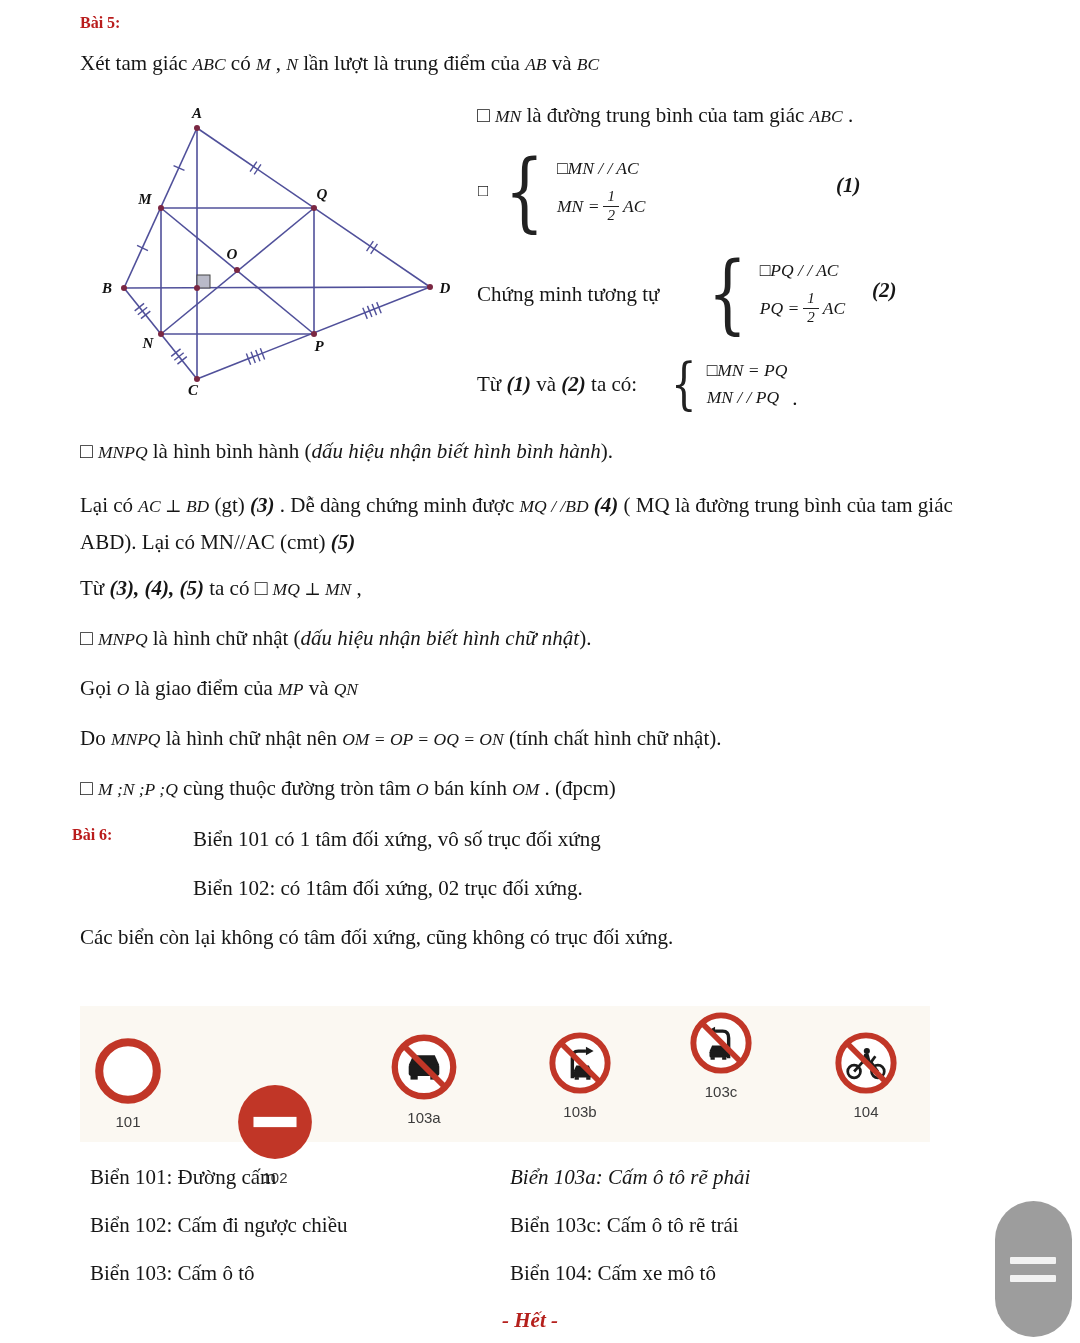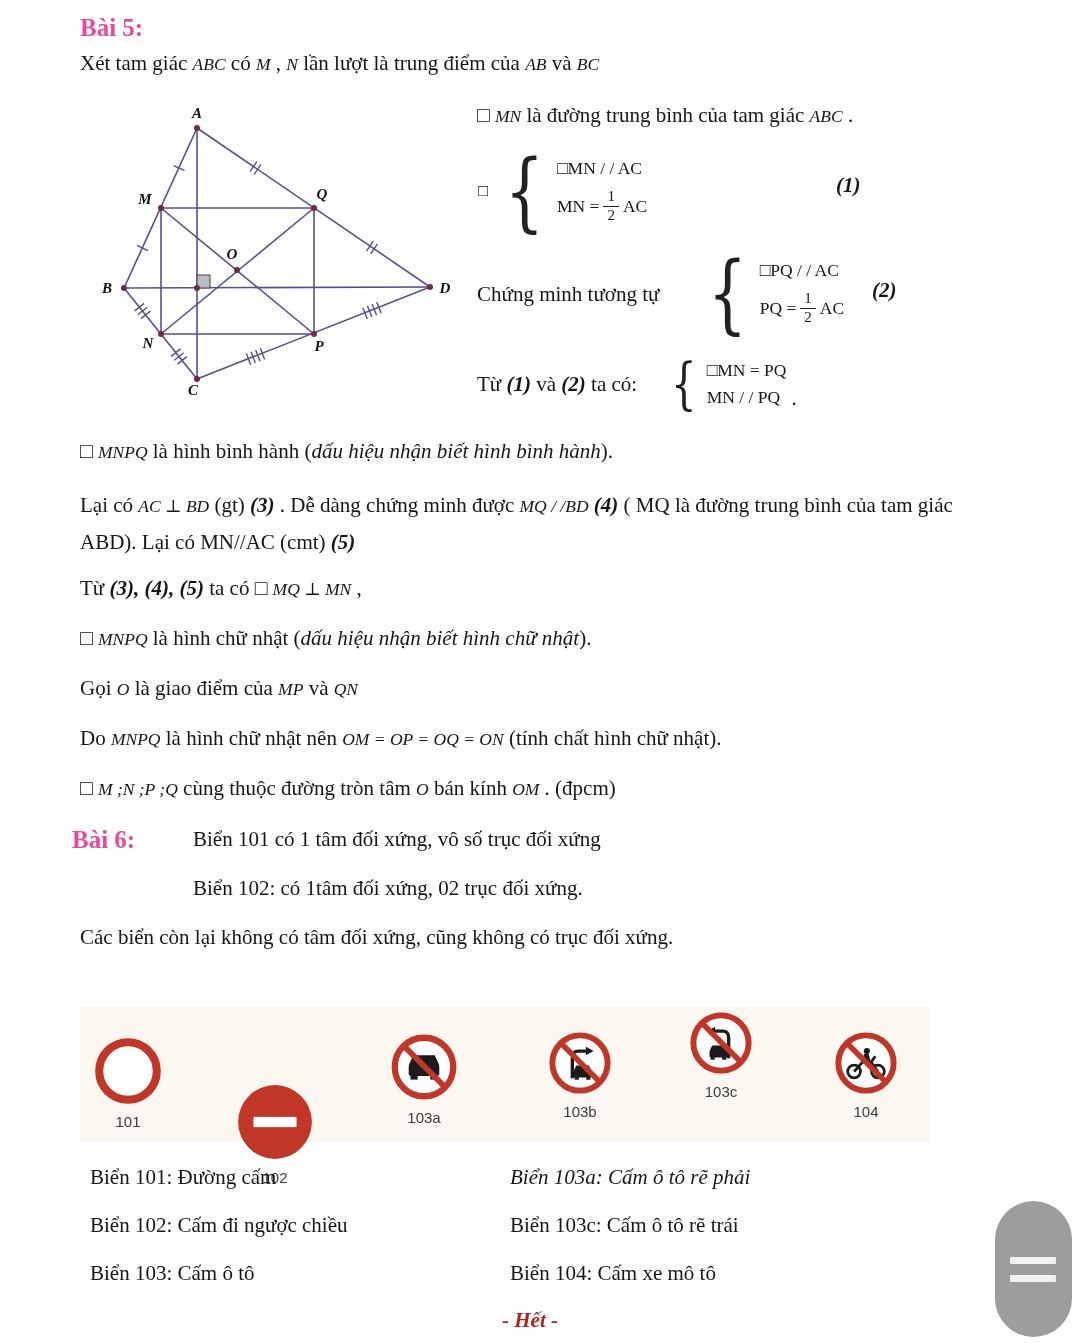--- a/index.html
+++ b/index.html
@@ -1,30 +1,30 @@
 <!DOCTYPE html>
 <html><head>
 <meta charset="utf-8">
 <style>
   html,body{margin:0;padding:0;background:#fff;}
   .page{position:relative;width:1080px;height:1343px;background:#ffffff;overflow:hidden;
         font-family:"Liberation Serif","DejaVu Serif",serif;color:#161616;}
   .abs{position:absolute;}
   .txt{font-size:21px;line-height:1.32;}
-  .heading{font-size:25px;font-weight:bold;color:#ec4899;}
+  .heading{font-size:16px;font-weight:bold;color:#b91c1c;}
   .mv{font-style:italic;font-size:17.5px;}
   .bi{font-weight:bold;font-style:italic;}
   .it{font-style:italic;}
   .formula{display:flex;align-items:center;gap:5px;}
   .leadbox{font-size:17px;margin-right:4px;}
   .brace{font-family:"DejaVu Serif",serif;font-weight:400;color:#222;transform:scaleX(.72);}
   .brace.big{font-size:86px;line-height:80px;}
   .brace.small{font-size:56px;line-height:54px;}
   .flines{display:flex;flex-direction:column;gap:9px;}
-  .fline{font-size:17.5px;display:flex;align-items:center;white-space:nowrap;}
+  .fline{font-style:italic;font-size:17.5px;display:flex;align-items:center;white-space:nowrap;}
   .frac{display:inline-flex;flex-direction:column;align-items:center;font-size:15px;line-height:1.15;margin:0 4px;}
   .frac .fr-num{border-bottom:1.3px solid #222;padding:0 4px;}
   .tag{font-weight:bold;font-style:italic;font-size:21px;}
   .sign{position:absolute;display:flex;flex-direction:column;align-items:center;}
   .sign-label{font-family:"Liberation Sans","DejaVu Sans",sans-serif;font-size:15px;color:#3c3c3c;margin-top:6px;}
   .caption{font-size:21px;}
   .footer{font-weight:bold;font-style:italic;font-size:21px;color:#b5201c;text-align:center;}
   .pill{position:absolute;left:995px;top:1201px;width:77px;height:136px;border-radius:39px;background:#9d9d9d;}
   .pill .bar{position:absolute;left:15px;width:46px;height:7px;background:#f2f2f2;border-radius:1px;}
   .strip{position:absolute;left:80px;top:1006px;width:850px;height:136px;background:#fbf8f2;}

